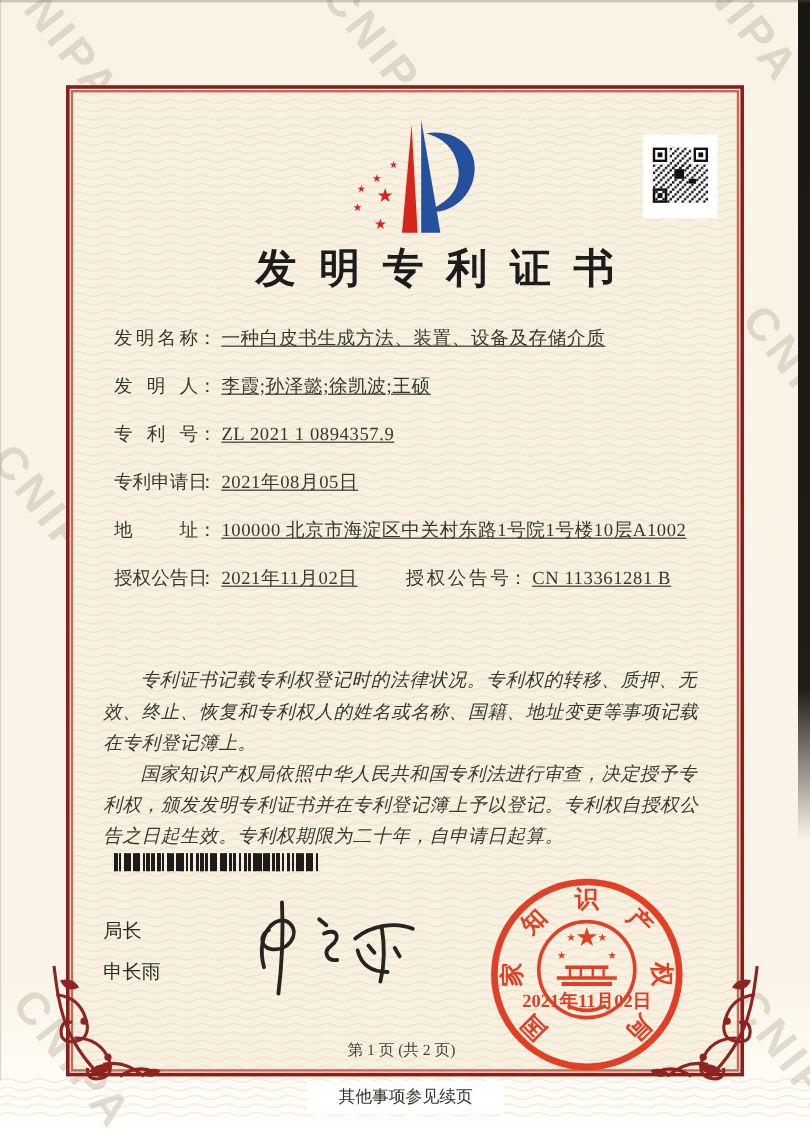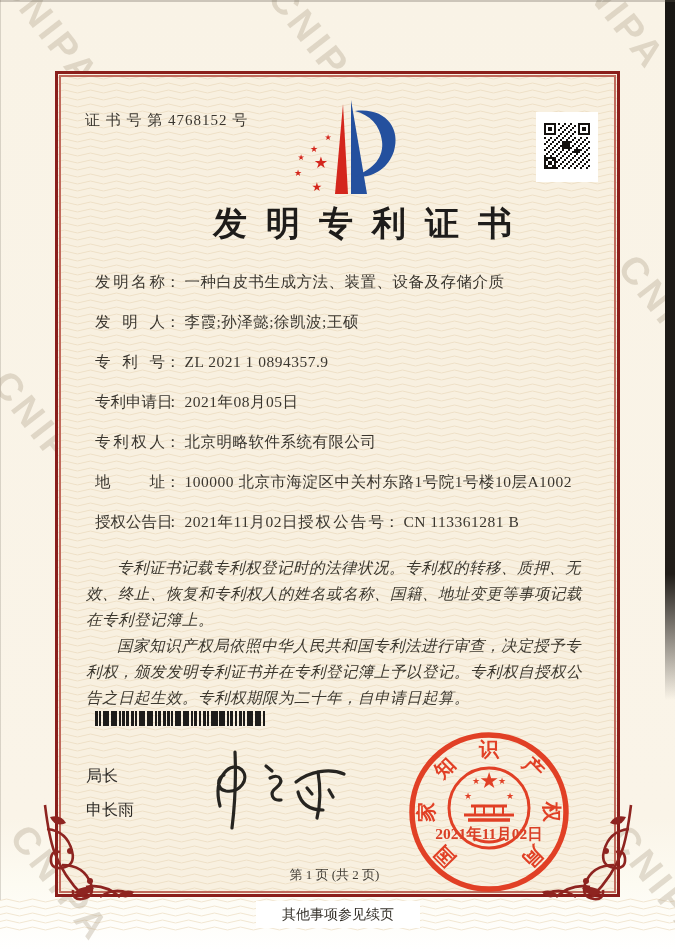--- a/index.html
+++ b/index.html
@@ -26,22 +26,22 @@
   .cert-no{position:absolute;left:85px;top:111px;font-size:15px;letter-spacing:1px;color:#3a362f;}
   .logo{position:absolute;left:286px;top:98px;}
   .qr-box{position:absolute;left:536px;top:112px;width:62px;height:70px;background:#fff;}
   .qr-box svg{margin:9px 6px;}
   .title{position:absolute;left:55px;top:201px;width:615px;text-align:center;
          font-size:34px;font-weight:bold;letter-spacing:19px;text-indent:19px;color:#1e1c1a;}
   .fields{position:absolute;left:95px;top:272px;width:500px;font-size:15.5px;color:#3a362f;}
   .frow{height:21px;margin-bottom:19px;white-space:nowrap;}
   .flabel{display:inline-block;width:70px;text-align:justify;text-align-last:justify;vertical-align:top;}
   .fcolon{display:inline-block;margin-right:4px;}
-  .fvalue{letter-spacing:.5px;}
-  .fpair2{display:inline-block;}
+  .fvalue{letter-spacing:.5px;text-decoration:underline;}
+  .fpair2{display:inline-block;margin-left:40px;}
   .paras{position:absolute;left:86px;top:555px;width:506px;font-size:15.5px;line-height:26px;
          font-style:italic;letter-spacing:.5px;color:#3c382f;}
   .paras p{margin:0;text-indent:2em;}
   .barcode{position:absolute;left:95px;top:711px;width:170px;height:15px;
      background:
        repeating-linear-gradient(90deg,#1d1c1a 0 2px,rgba(0,0,0,0) 2px 4px),
        repeating-linear-gradient(90deg,#1d1c1a 0 3px,rgba(0,0,0,0) 3px 9px),
        repeating-linear-gradient(90deg,rgba(0,0,0,0) 0 5px,#1d1c1a 5px 6px,rgba(0,0,0,0) 6px 13px);}
   .director{position:absolute;left:86px;top:766px;font-size:16px;color:#2e2b27;}
   .director .name{margin-top:13px;}
@@ -86,21 +86,20 @@
     <defs>
       <pattern id="w2" width="26" height="7" patternUnits="userSpaceOnUse">
         <path d="M0,3.5 Q6.5,0.5 13,3.5 T26,3.5" fill="none" stroke="#ecdcc1" stroke-width="1"></path>
       </pattern>
     </defs>
     <rect width="675" height="36" fill="url(#w2)" opacity="0.7"></rect>
   </svg>
 
   <div class="content">
 
-    <div class="cert-no">证 书 号 第 4768152 号</div>
 
     <svg class="logo" width="118" height="102" viewBox="0 0 118 102">
       <polygon points="57,6 49,96 62,96" fill="#d4261c"></polygon>
       <polygon points="65,2 65,96 81,96" fill="#24509e"></polygon>
       <path d="M69,13 C99,9 115,30 108,53 C102,72 84,81 69,78 C88,71 98,59 96,43 C94,27 84,17 69,13 Z" fill="#24509e"></path>
       <g fill="#d4261c" font-family="'DejaVu Sans',sans-serif" text-anchor="middle">
         <text x="42" y="42" font-size="8">★</text>
         <text x="28" y="54" font-size="9">★</text>
         <text x="15" y="62" font-size="8">★</text>
         <text x="35" y="70" font-size="16">★</text>
@@ -143,23 +142,20 @@
       <div class="frow">
         <span class="flabel">发明人</span><span class="fcolon">：</span><span class="fvalue">李霞;孙泽懿;徐凯波;王硕</span>
       </div>
       <div class="frow">
         <span class="flabel">专利号</span><span class="fcolon">：</span><span class="fvalue">ZL 2021 1 0894357.9</span>
       </div>
       <div class="frow">
         <span class="flabel">专利申请日</span><span class="fcolon">：</span><span class="fvalue">2021年08月05日</span>
       </div>
       <div class="frow">
-        <span class="flabel">专利权人</span><span class="fcolon">：</span><span class="fvalue">北京明略软件系统有限公司</span>
-      </div>
-      <div class="frow">
         <span class="flabel">地址</span><span class="fcolon">：</span><span class="fvalue">100000 北京市海淀区中关村东路1号院1号楼10层A1002</span>
       </div>
       <div class="frow">
         <span class="flabel">授权公告日</span><span class="fcolon">：</span><span class="fvalue">2021年11月02日</span><span class="fpair2"><span class="flabel" style="width:86px">授权公告号</span><span class="fcolon">：</span><span class="fvalue">CN 113361281 B</span></span>
       </div>
     </div>
 
     <div class="paras">
       <p>专利证书记载专利权登记时的法律状况。专利权的转移、质押、无效、终止、恢复和专利权人的姓名或名称、国籍、地址变更等事项记载在专利登记簿上。</p>
       <p>国家知识产权局依照中华人民共和国专利法进行审查，决定授予专利权，颁发发明专利证书并在专利登记簿上予以登记。专利权自授权公告之日起生效。专利权期限为二十年，自申请日起算。</p>

